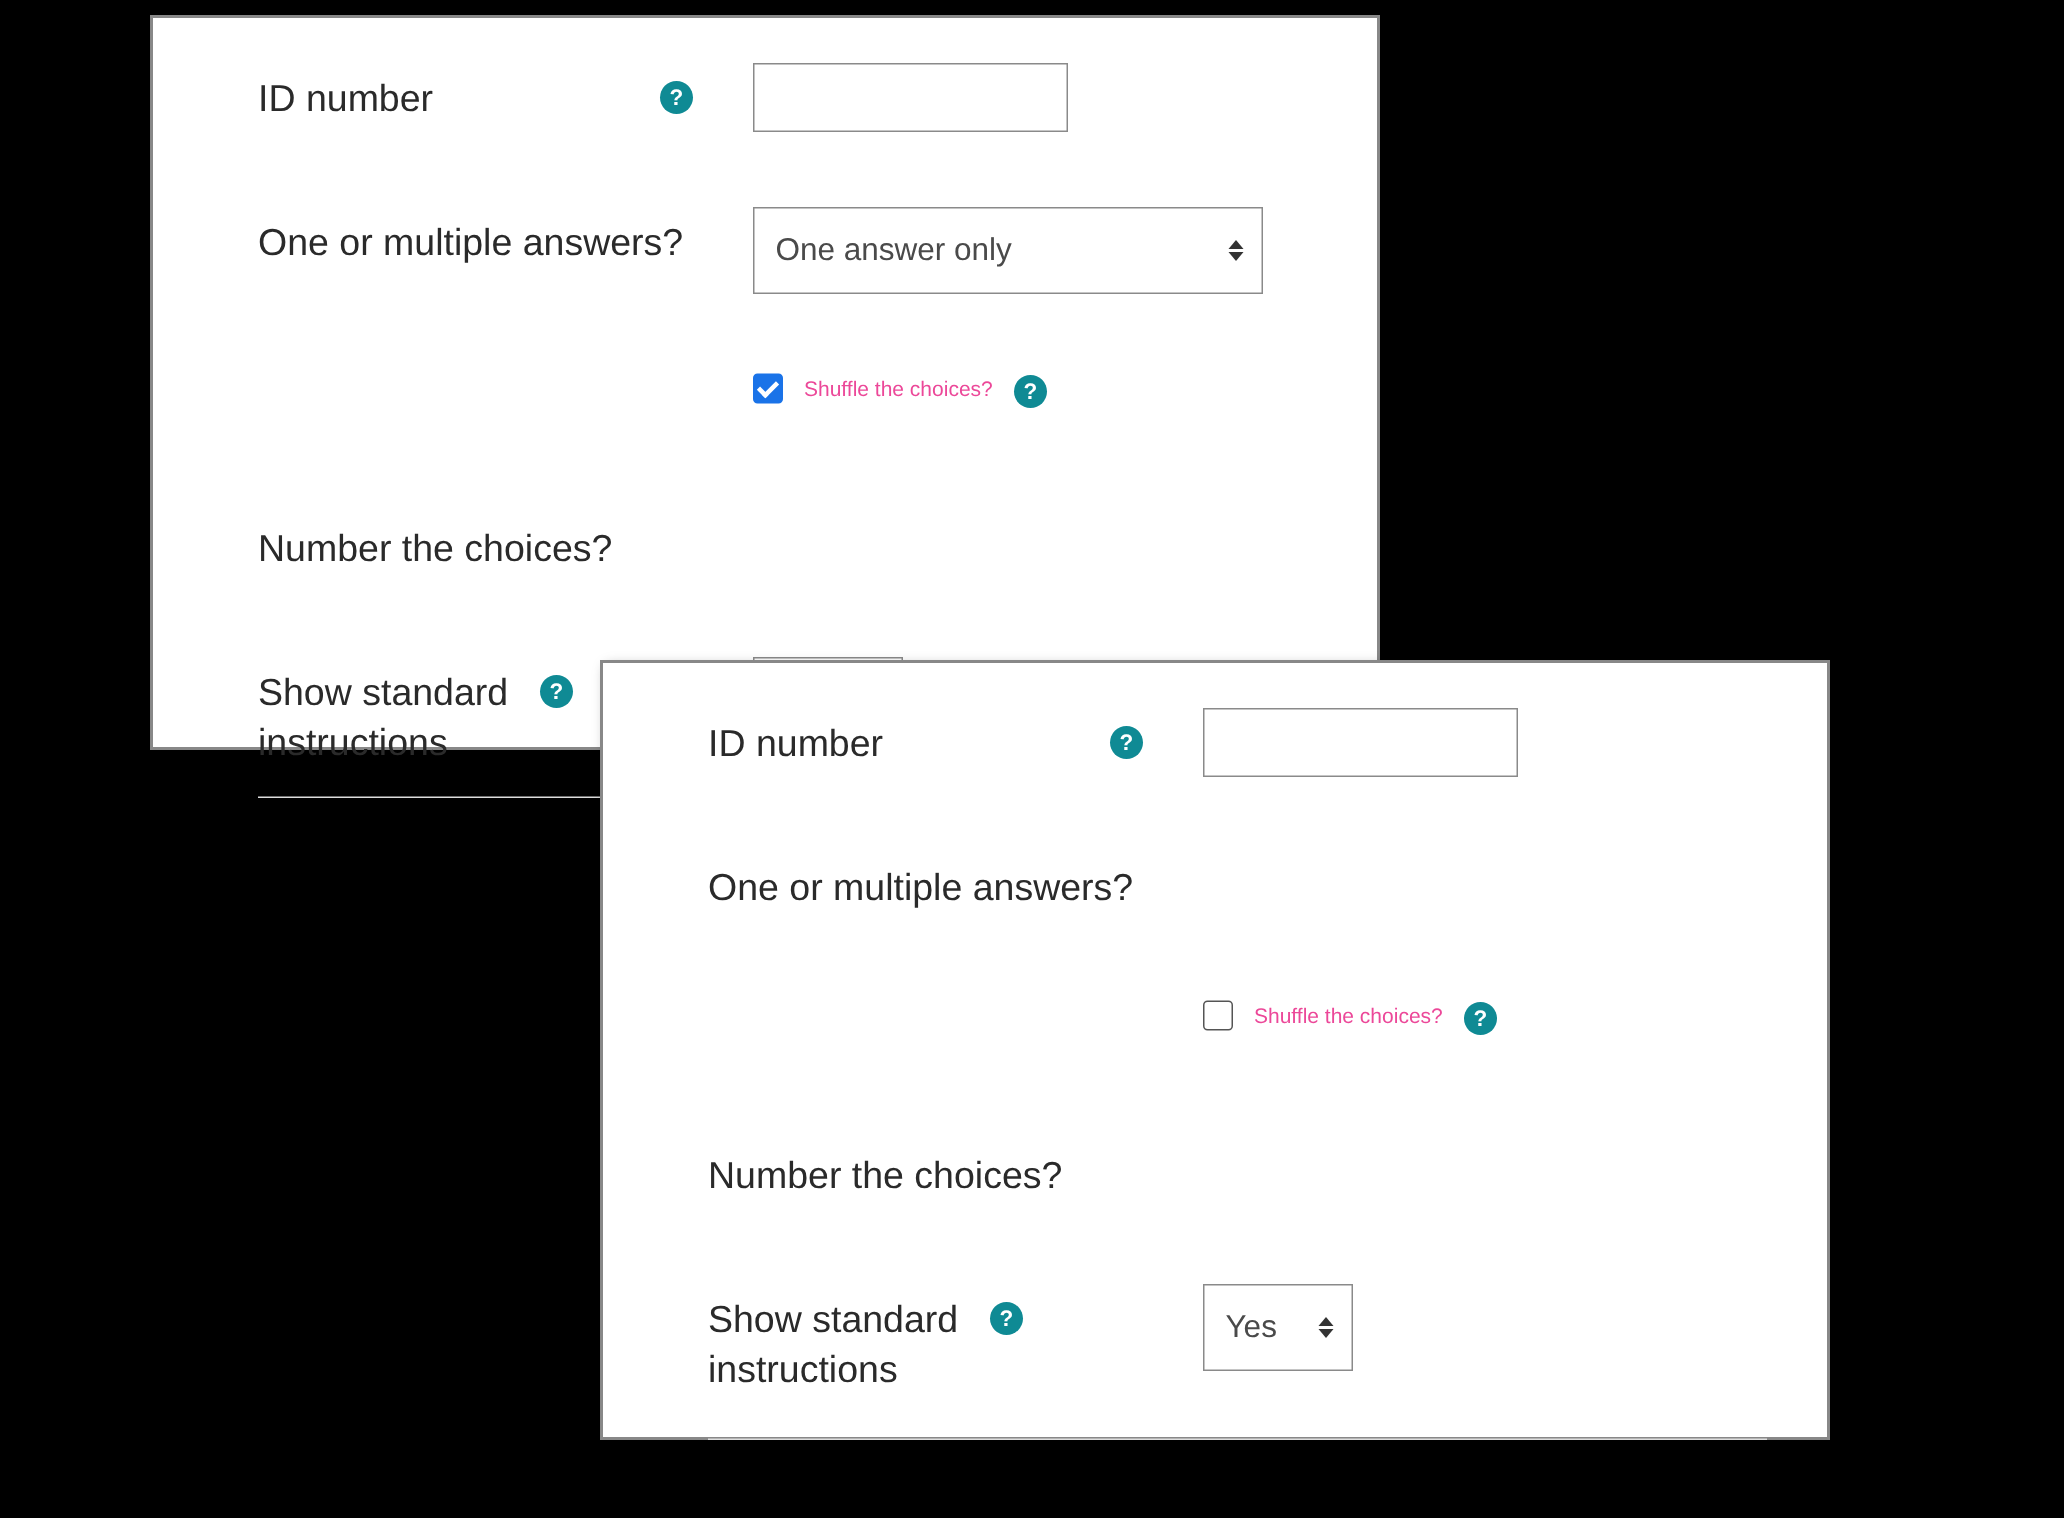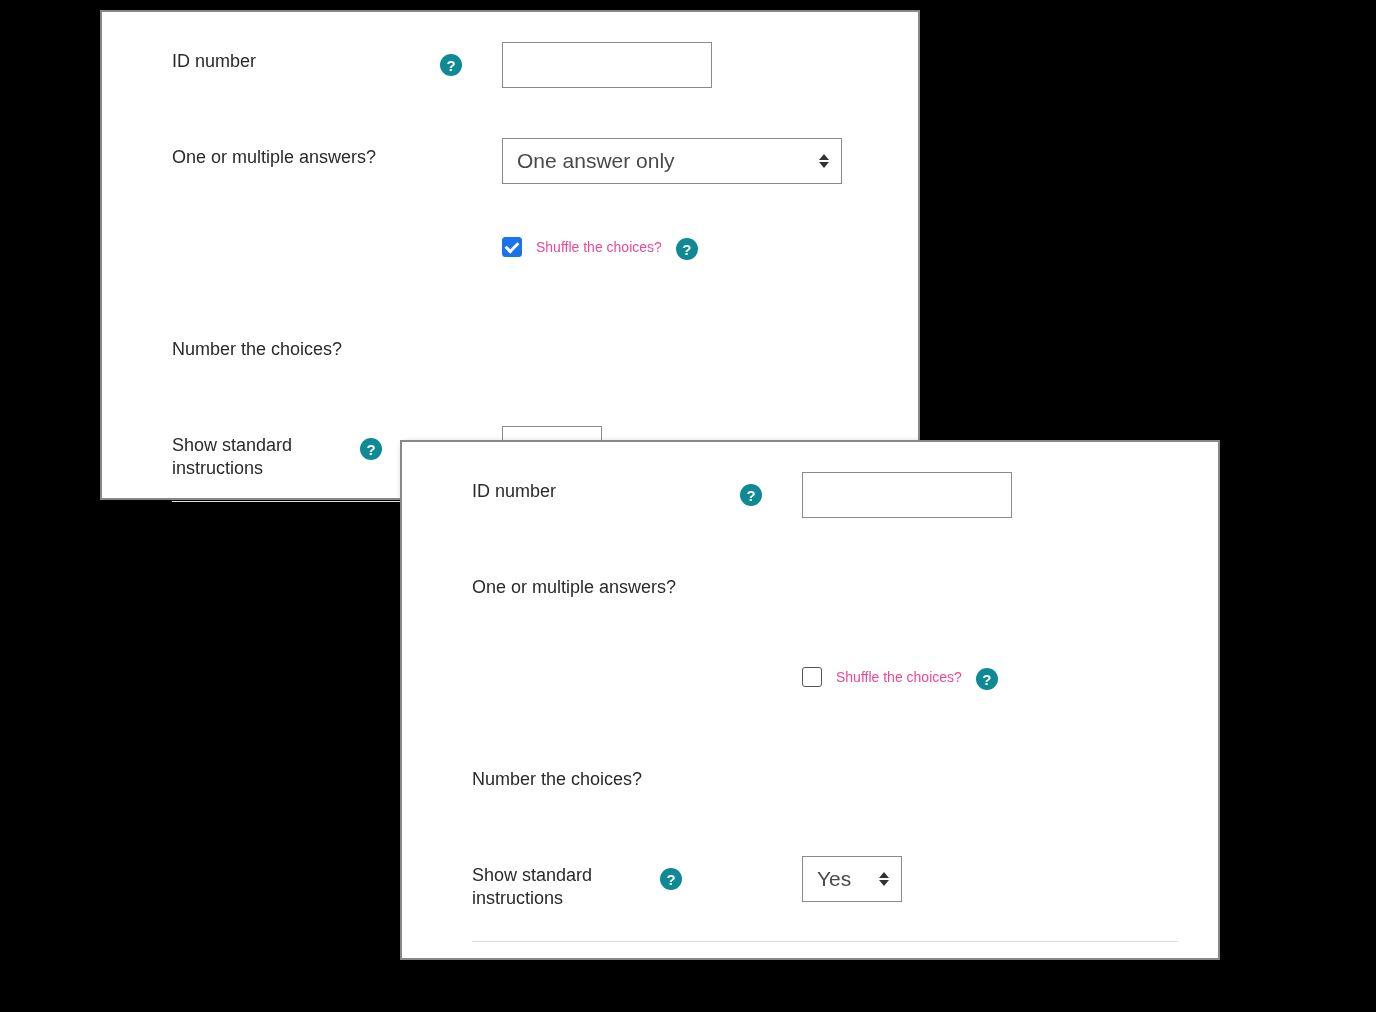--- a/index.html
+++ b/index.html
@@ -47,21 +47,21 @@
     }
 
     .label-col {
       width: 290px;
       display: flex;
       align-items: flex-start;
       padding-top: 8px;
     }
 
     .label-text {
-      font-size: 18px;
+      font-size: 25px;
       color: #2a2a2a;
       line-height: 1.3;
       flex: 1;
     }
 
     .help-icon {
       width: 22px;
       height: 22px;
       border-radius: 50%;
       background: #0f8a94;
@@ -88,21 +88,21 @@
     .text-input {
       border: 1px solid #8a8a8a;
       height: 46px;
       width: 210px;
       padding: 0 10px;
       font-size: 20px;
     }
 
     .select-box {
       border: 1px solid #8a8a8a;
-      height: 46px;
+      height: 58px;
       padding: 0 48px 0 14px;
       font-size: 21px;
       color: #4a4a4a;
       display: inline-flex;
       align-items: center;
       position: relative;
       cursor: pointer;
       min-width: 70px;
       text-align: center;
     }

